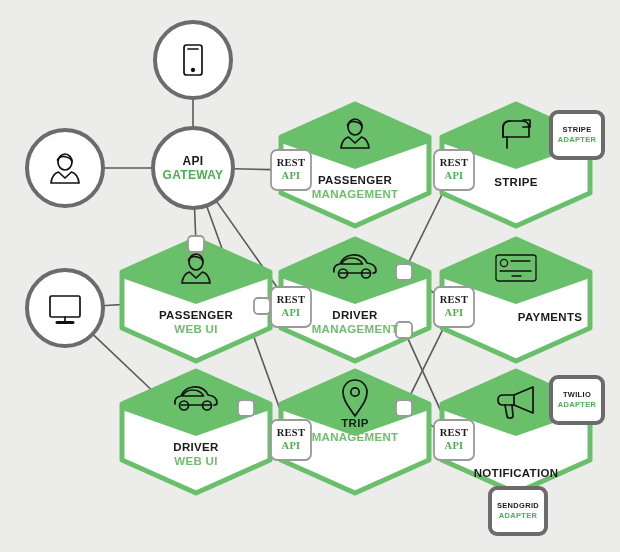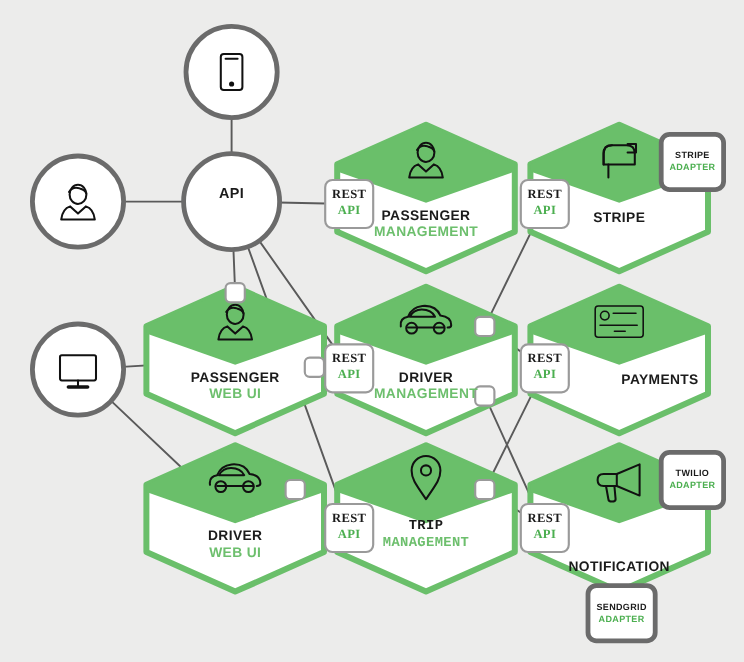--- a/index.html
+++ b/index.html
@@ -239,29 +239,30 @@
         <span class="l1">DRIVER</span>
         <span class="l2">MANAGEMENT</span>
       </div>
       <div class="lbl hexlbl" style="left: 436px; top: 310px; width: 160px; padding-left: 34px;">
         <span class="l1">PAYMENTS</span>
       </div>
       <div class="lbl hexlbl" style="left: 116px; top: 440px; width: 160px;">
         <span class="l1">DRIVER</span>
         <span class="l2">WEB UI</span>
       </div>
-      <div class="lbl hexlbl" style="left: 275px; top: 432px; width: 160px; font-family: Liberation Mono, monospace;">
+      <div class="lbl hexlbl" style="left: 275px; top: 416px; width: 160px;">
         <span class="l1">TRIP</span>
         <span class="l2">MANAGEMENT</span>
       </div>
       <div class="lbl hexlbl" style="left: 436px; top: 466px; width: 160px;">
         <span class="l1">NOTIFICATION</span>
       </div>
       <div class="lbl circlbl" style="left: 113px; top: 154px; width: 160px;">
         <span class="l1">API</span>
+        <span class="l2">GATEWAY</span>
       </div>
       <div class="lbl restlbl" style="left: 211px; top: 157px; width: 160px;">
         <span class="l1">REST</span>
         <span class="l2">API</span>
       </div>
       <div class="lbl restlbl" style="left: 374px; top: 157px; width: 160px;">
         <span class="l1">REST</span>
         <span class="l2">API</span>
       </div>
       <div class="lbl restlbl" style="left: 211px; top: 294px; width: 160px;">

